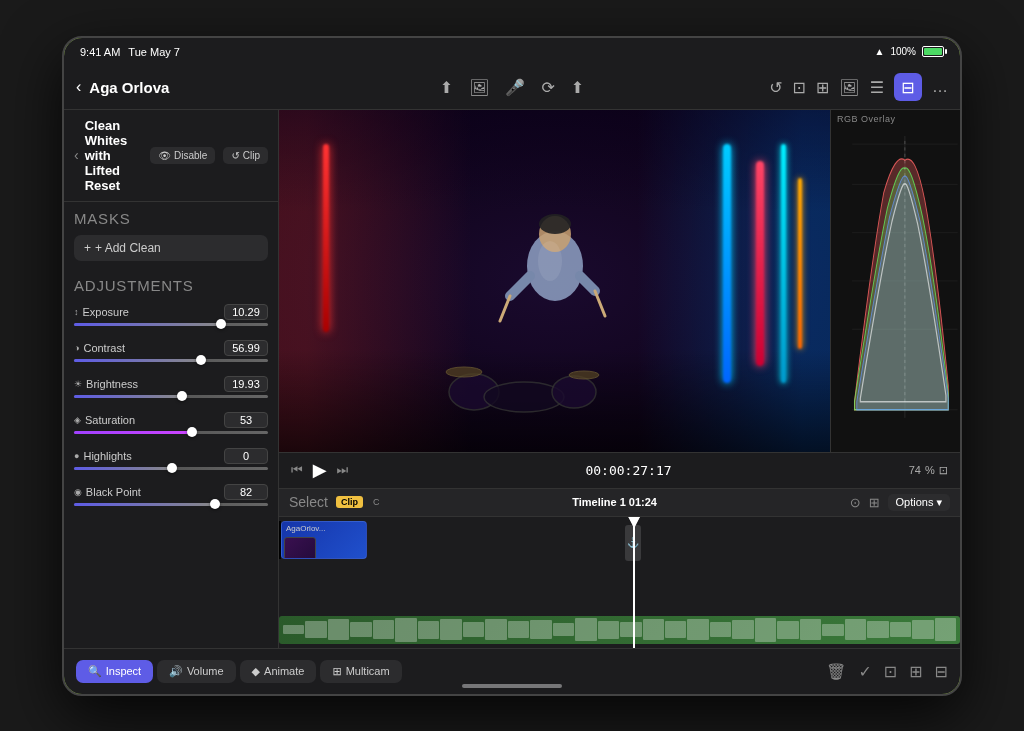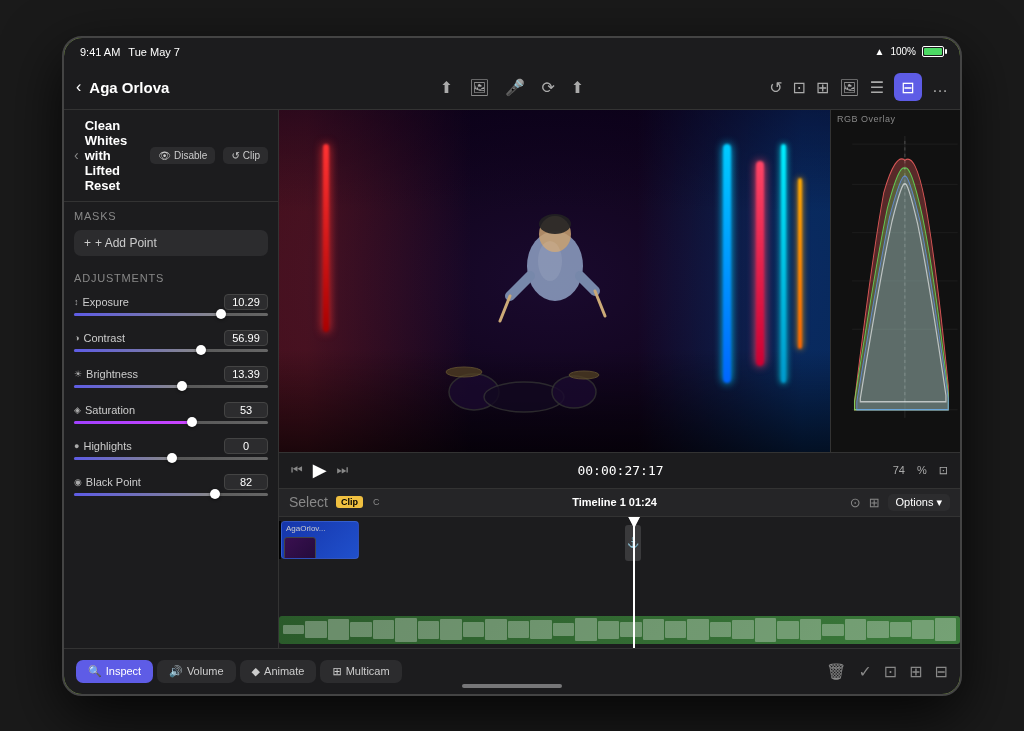--- a/index.html
+++ b/index.html
@@ -111,21 +111,21 @@
       border: none;
       color: #ccc;
       font-size: 10px;
       padding: 3px 8px;
       border-radius: 5px;
       cursor: pointer;
       display: flex; align-items: center; gap: 3px;
     }
     .section-label {
       color: #888;
-      font-size: 11px;
+      font-size: 15px;
       letter-spacing: 0.8px;
       text-transform: uppercase;
       padding: 8px 10px 4px;
     }
     .add-mask-btn {
       margin: 4px 10px 8px;
       background: #2c2c2e;
       border: none;
       color: #ccc;
       font-size: 12px;
@@ -232,21 +232,21 @@
       cursor: pointer;
     }
     .pb-icon { color: #888; font-size: 13px; cursor: pointer; }
     .timecode {
       color: #fff;
       font-size: 13px;
       font-family: monospace;
       flex: 1;
       text-align: center;
     }
-    .zoom-control { color: #aaa; font-size: 11px; display: flex; align-items: center; gap: 12px; }
+    .zoom-control { color: #aaa; font-size: 11px; display: flex; align-items: center; gap: 4px; }
     
     .timeline-section {
       height: 160px;
       background: #1c1c1e;
       border-top: 1px solid #333;
       display: flex;
       flex-direction: column;
     }
     .timeline-header {
       height: 28px;
@@ -531,21 +531,21 @@
           <button class="btn-small">
             <span>↺</span>
             <span>Clip</span>
           </button>
         </div>
       </div>
 
       <div class="section-label">MASKS</div>
       <button class="add-mask-btn">
         <span>+</span>
-        <span>+ Add Point</span>
+        <span>+ Add Clean</span>
       </button>
 
       <div class="section-label">ADJUSTMENTS</div>
 
       <div class="adjustment-row">
         <div class="adj-header">
           <span class="adj-label">
             <span class="adj-icon">↕</span>
             Exposure
           </span>
@@ -570,21 +570,21 @@
           <div class="slider-thumb" style="left: 63%;"></div>
         </div>
       </div>
 
       <div class="adjustment-row">
         <div class="adj-header">
           <span class="adj-label">
             <span class="adj-icon">☀</span>
             Brightness
           </span>
-          <span class="adj-value">13.39</span>
+          <span class="adj-value">19.93</span>
         </div>
         <div class="slider-track">
           <div class="slider-fill-brightness"></div>
           <div class="slider-thumb" style="left: 53%;"></div>
         </div>
       </div>
 
       <div class="adjustment-row">
         <div class="adj-header">
           <span class="adj-label">
@@ -737,21 +737,21 @@
           <div class="playhead">
             <div style="position:absolute; top:0; left:-5px; width:12px; height:10px; background:#fff; clip-path: polygon(50% 100%, 0 0, 100% 0);"></div>
           </div>
 
           <div class="video-track">
 
 
             <div style="width:2px; background:#000;"></div>
 
 
-            <div style="width:78px; margin-right:2px;" class="track-clip clip-blue-dark">
+            <div style="width:86px; margin-right:2px;" class="track-clip clip-blue-dark">
               <div class="clip-label">AgaOrlov...</div>
               <div style="display:flex; gap:1px; padding: 2px 2px; height:26px; overflow:hidden;">
                 <div class="film-thumb" style="background: linear-gradient(135deg,#3a1050,#200a38);"></div>
               </div>
             </div>
 
 
             <div style="position:absolute; right: calc(48% - 8px); top:4px; width:16px; height:36px; background:#3a3a3c; border-radius:3px; display:flex; align-items:center; justify-content:center;">
               <span style="color:#fff; font-size:10px;">⚓</span>
             </div>

